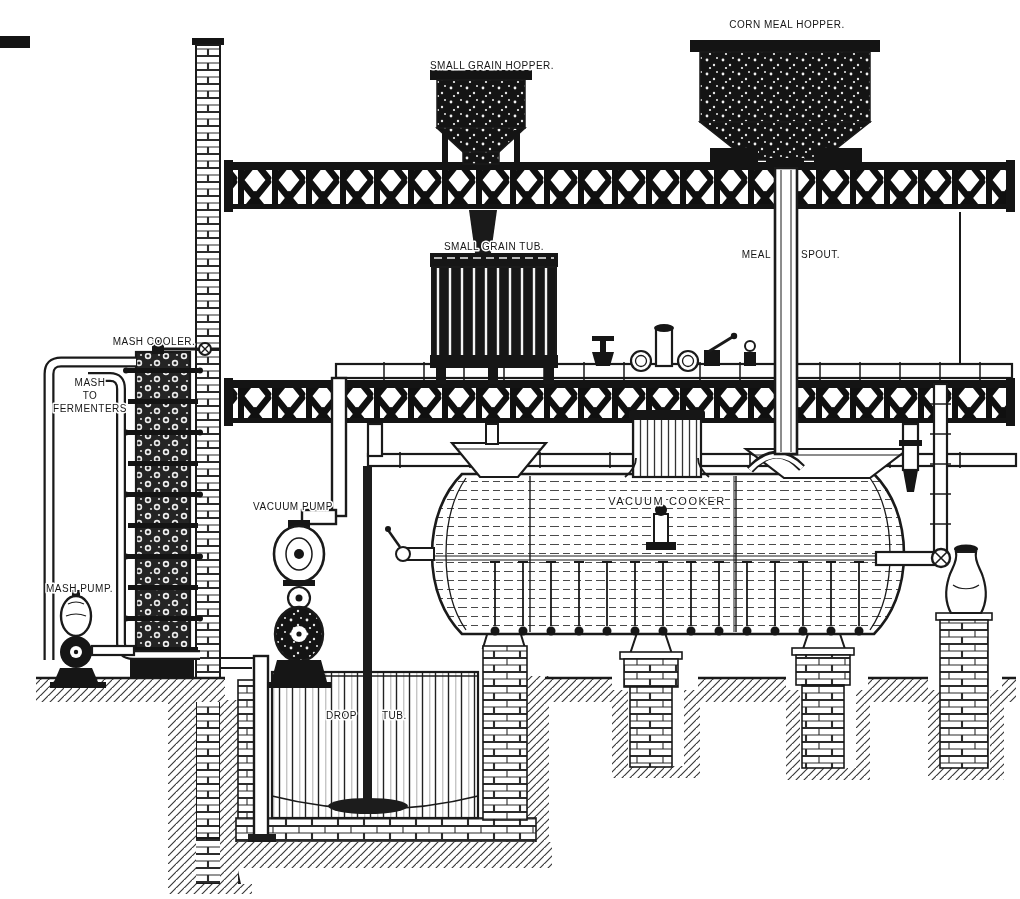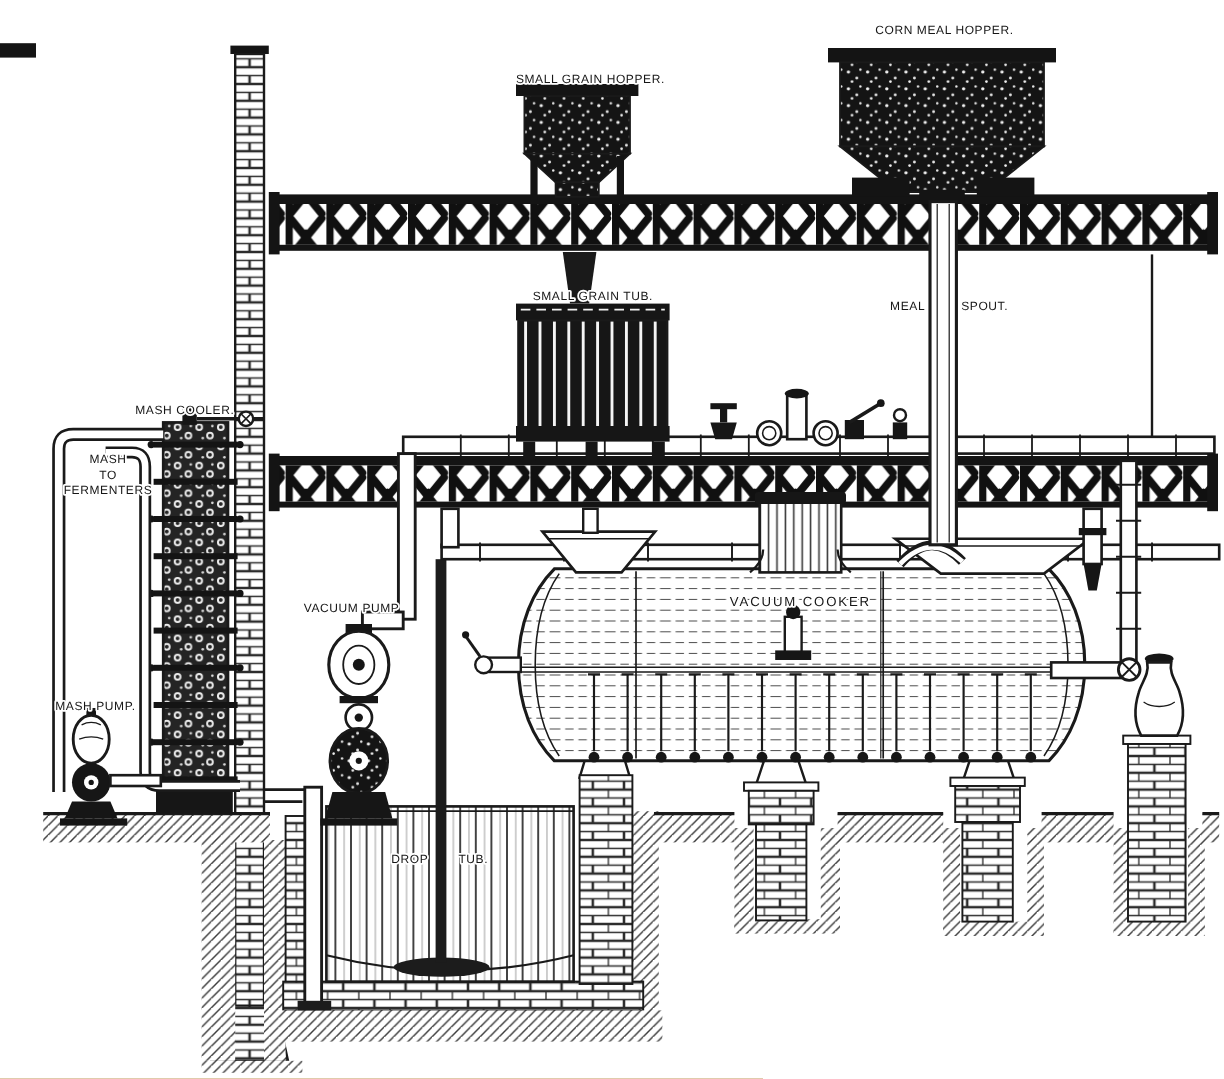--- a/index.html
+++ b/index.html
@@ -1,16 +1,16 @@
 <!DOCTYPE html>
 <html><head>
 <meta charset="utf-8">
 <style>
   html,body{margin:0;padding:0;background:#ffffff;}
-  .stage{width:1020px;height:899px;position:relative;background:#a16207;overflow:hidden;}
+  .stage{width:1020px;height:899px;position:relative;background:#a21caf;overflow:hidden;}
   svg{display:block;}
   text{font-family:"Liberation Sans","DejaVu Sans",sans-serif;font-size:10px;letter-spacing:.05em;
        fill:#161616;stroke:#ffffff;stroke-width:3px;paint-order:stroke;stroke-linejoin:round;}
   text.big{font-size:11px;letter-spacing:.14em;}
 </style>
 </head>
 <body>
 
 <div class="stage">
 <svg width="1020" height="899" viewBox="0 0 1020 899">

